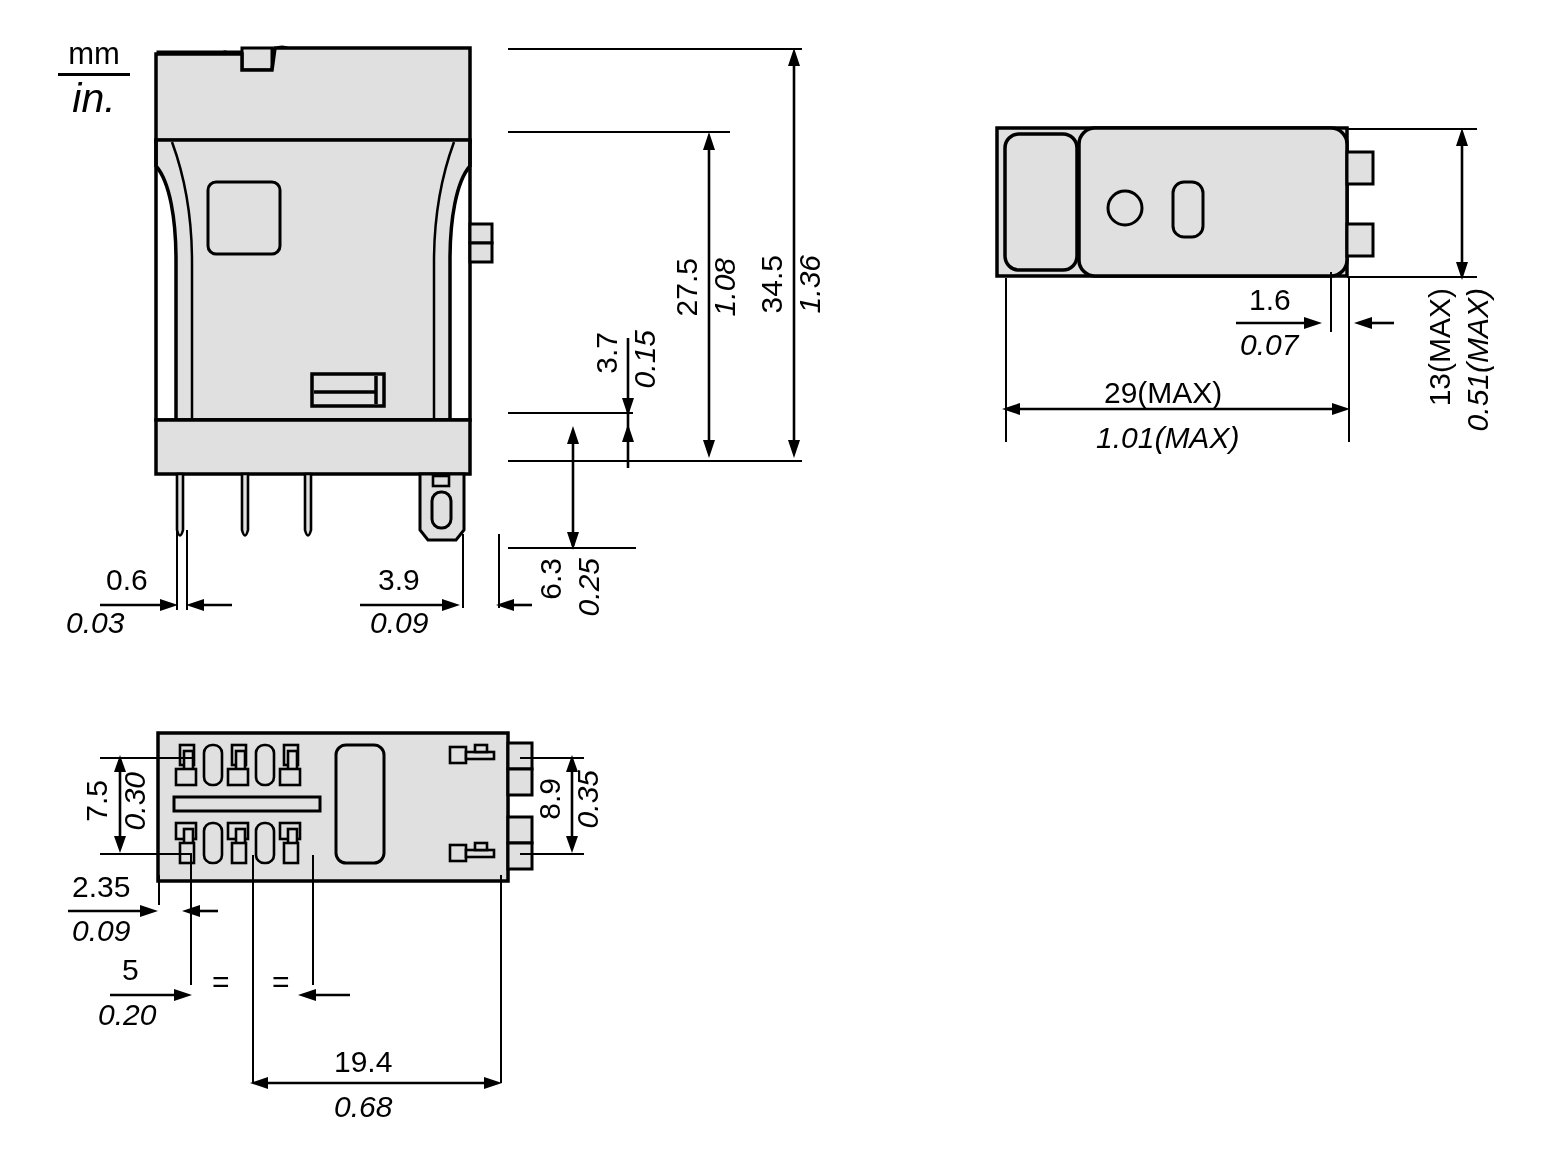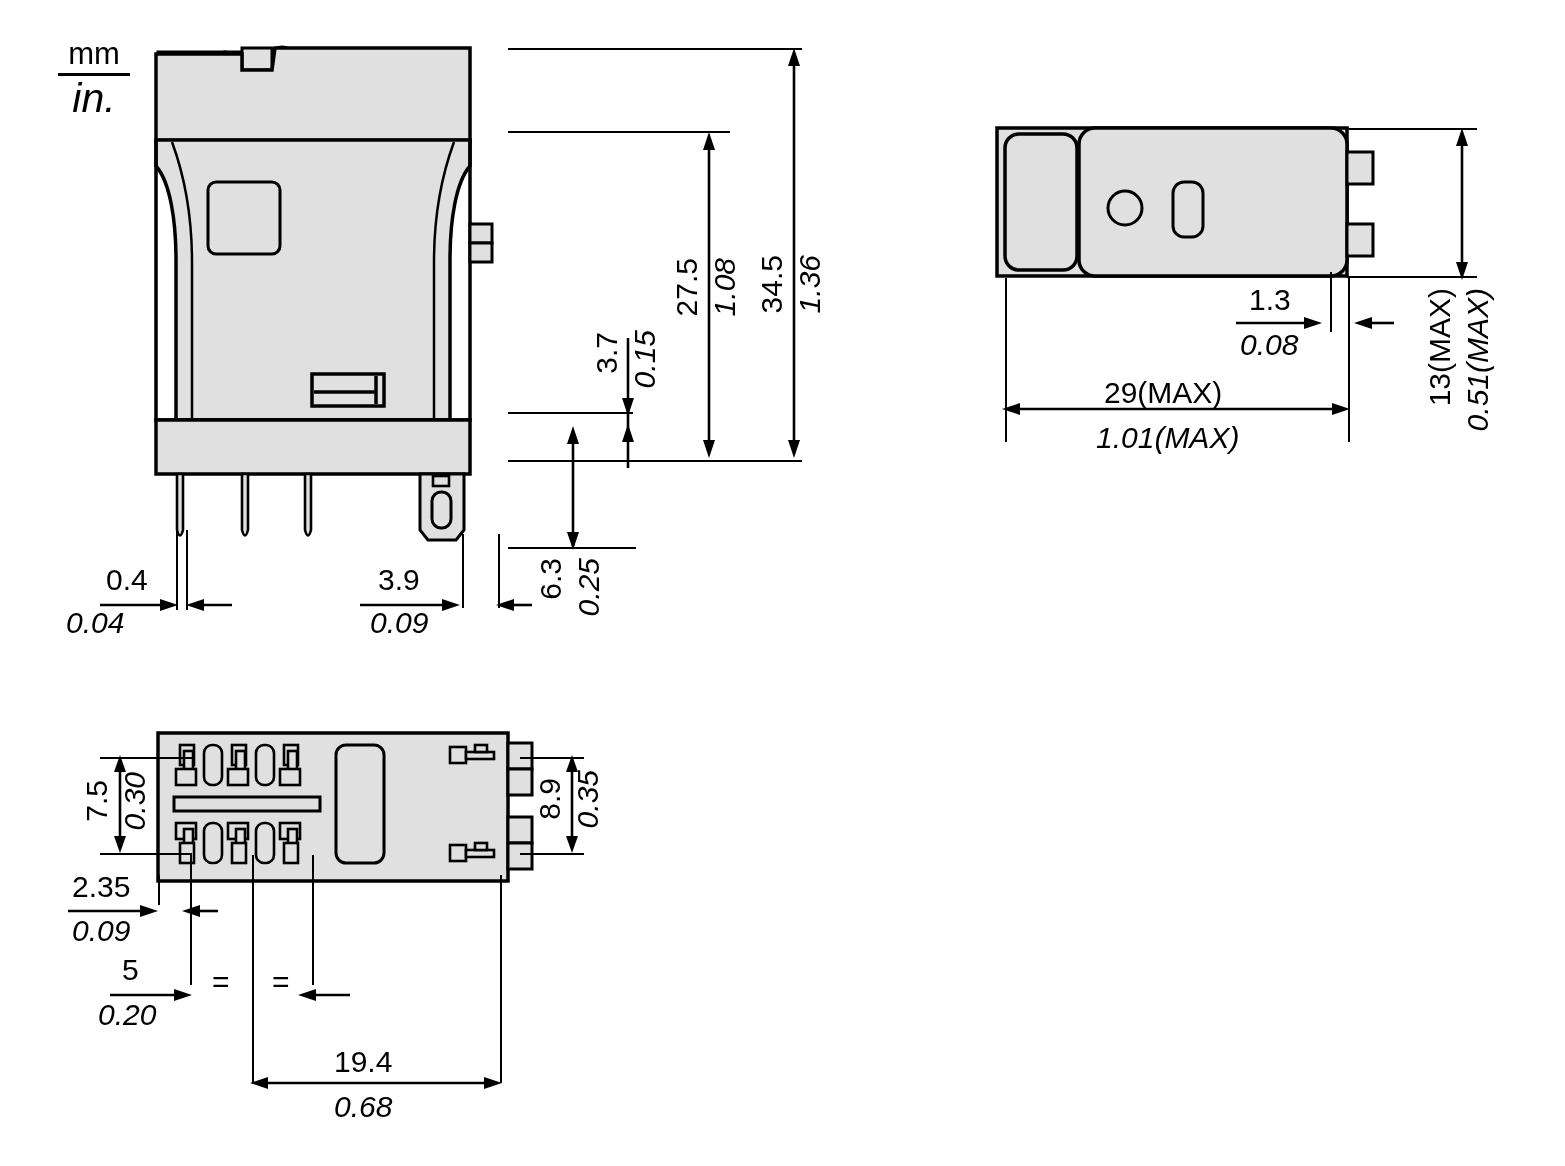--- a/index.html
+++ b/index.html
@@ -117,22 +117,22 @@
   <div class="dim inch vtxt" style="left:574px;top:558px;">0.25</div>
 
   <div class="ln vl" style="left:176px;top:530px;height:80px;"></div>
   <div class="ln vl" style="left:186px;top:530px;height:80px;"></div>
   <svg width="150" height="24" style="left:100px;top:594px;">
     <line x1="0" y1="11" x2="70" y2="11" stroke="#000" stroke-width="2.6"></line>
     <line x1="94" y1="11" x2="132" y2="11" stroke="#000" stroke-width="2.6"></line>
     <path d="M 78 11 L 60 5 L 60 17 Z" fill="#000"></path>
     <path d="M 86 11 L 104 5 L 104 17 Z" fill="#000"></path>
   </svg>
-  <div class="dim mm" style="left:106px;top:565px;">0.4</div>
-  <div class="dim inch" style="left:66px;top:608px;">0.04</div>
+  <div class="dim mm" style="left:106px;top:565px;">0.6</div>
+  <div class="dim inch" style="left:66px;top:608px;">0.03</div>
 
   <div class="ln vl" style="left:462px;top:534px;height:74px;"></div>
   <div class="ln vl" style="left:498px;top:534px;height:74px;"></div>
   <svg width="180" height="24" style="left:360px;top:594px;">
     <line x1="0" y1="11" x2="92" y2="11" stroke="#000" stroke-width="2.6"></line>
     <line x1="144" y1="11" x2="172" y2="11" stroke="#000" stroke-width="2.6"></line>
     <path d="M 100 11 L 82 5 L 82 17 Z" fill="#000"></path>
     <path d="M 136 11 L 154 5 L 154 17 Z" fill="#000"></path>
   </svg>
   <div class="dim mm" style="left:378px;top:565px;">3.9</div>
@@ -167,22 +167,22 @@
   </svg>
   <div class="dim mm vtxt" style="left:1425px;top:288px;">13(MAX)</div>
   <div class="dim inch vtxt" style="left:1463px;top:288px;">0.51(MAX)</div>
 
   <svg width="180" height="24" style="left:1236px;top:312px;">
     <line x1="0" y1="11" x2="78" y2="11" stroke="#000" stroke-width="2.6"></line>
     <line x1="126" y1="11" x2="158" y2="11" stroke="#000" stroke-width="2.6"></line>
     <path d="M 86 11 L 68 5 L 68 17 Z" fill="#000"></path>
     <path d="M 118 11 L 136 5 L 136 17 Z" fill="#000"></path>
   </svg>
-  <div class="dim mm" style="left:1249px;top:285px;">1.3</div>
-  <div class="dim inch" style="left:1240px;top:330px;">0.08</div>
+  <div class="dim mm" style="left:1249px;top:285px;">1.6</div>
+  <div class="dim inch" style="left:1240px;top:330px;">0.07</div>
 
   <svg width="370" height="24" style="left:1000px;top:398px;">
     <line x1="8" y1="11" x2="344" y2="11" stroke="#000" stroke-width="2.6"></line>
     <path d="M 2 11 L 20 5 L 20 17 Z" fill="#000"></path>
     <path d="M 350 11 L 332 5 L 332 17 Z" fill="#000"></path>
   </svg>
   <div class="dim mm" style="left:1104px;top:378px;">29(MAX)</div>
   <div class="dim inch" style="left:1096px;top:423px;">1.01(MAX)</div>
 
   <svg width="420" height="200" style="left:150px;top:725px;">

